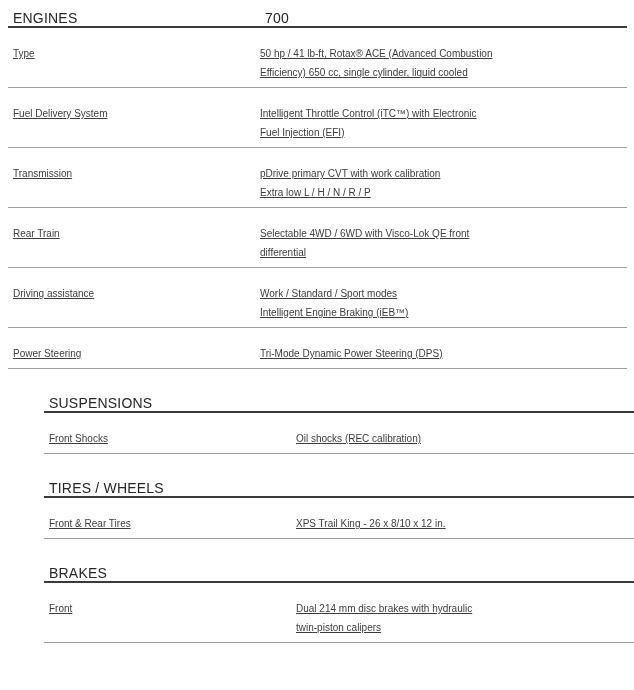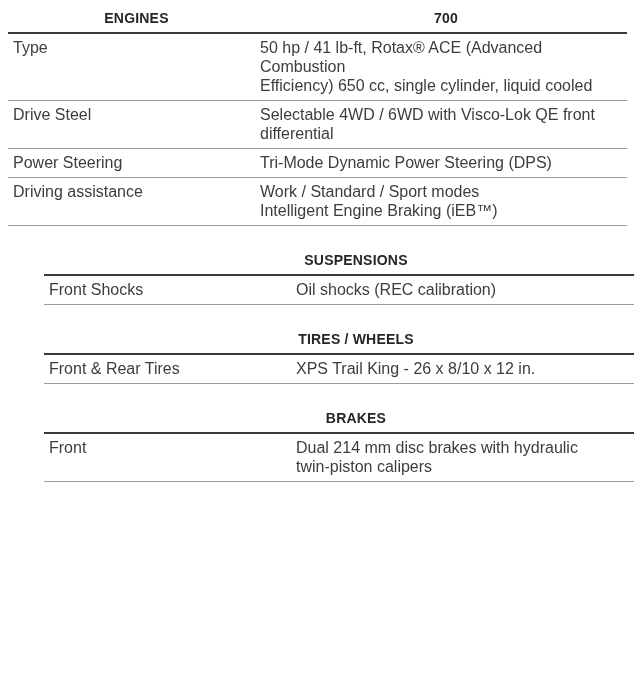--- a/index.html
+++ b/index.html
@@ -25,35 +25,36 @@
   }
   table.spec.follow {
     margin-top: 24px;
     margin-left: 36px;
   }
   col.c-label { width: 252px; }
   thead tr.head {
     border-bottom: 2px solid #3a3a3a;
   }
   th.section {
-    text-align: center;
+    text-align: left;
     font-size: 14px;
-    font-weight: 700;
+    font-weight: 400;
     color: #262626;
     letter-spacing: 0.2px;
-    padding: 2px 0 6px 5px;
+    padding: 2px 0 0 5px;
   }
   tbody tr.row {
     border-bottom: 1px solid #9e9e9e;
   }
   td {
-    font-size: 16px;
+    font-size: 10px;
     line-height: 19px;
-    padding: 4px 0 5px 0;
+    padding: 16px 0 5px 0;
     vertical-align: top;
+    text-decoration: underline;
   }
   td.label {
     padding-left: 5px;
     padding-right: 8px;
   }
   td.value {
     white-space: pre-line;
   }
 </style>
 </head>
@@ -72,32 +73,42 @@
         <th class="section">700</th>
       </tr>
     </thead>
     <tbody>
       <tr class="row">
         <td class="label">Type</td>
         <td class="value">50 hp / 41 lb-ft, Rotax® ACE (Advanced Combustion
 Efficiency) 650 cc, single cylinder, liquid cooled</td>
       </tr>
       <tr class="row">
-        <td class="label">Drive Steel</td>
+        <td class="label">Fuel Delivery System</td>
+        <td class="value">Intelligent Throttle Control (iTC™) with Electronic
+Fuel Injection (EFI)</td>
+      </tr>
+      <tr class="row">
+        <td class="label">Transmission</td>
+        <td class="value">pDrive primary CVT with work calibration
+Extra low L / H / N / R / P</td>
+      </tr>
+      <tr class="row">
+        <td class="label">Rear Train</td>
         <td class="value">Selectable 4WD / 6WD with Visco-Lok QE front
 differential</td>
-      </tr>
-      <tr class="row">
-        <td class="label">Power Steering</td>
-        <td class="value">Tri-Mode Dynamic Power Steering (DPS)</td>
       </tr>
       <tr class="row">
         <td class="label">Driving assistance</td>
         <td class="value">Work / Standard / Sport modes
 Intelligent Engine Braking (iEB™)</td>
+      </tr>
+      <tr class="row">
+        <td class="label">Power Steering</td>
+        <td class="value">Tri-Mode Dynamic Power Steering (DPS)</td>
       </tr>
     </tbody>
   </table>
 
   <table class="spec follow">
     <colgroup>
         <col class="c-label">
         <col>
       </colgroup>
     <thead>

